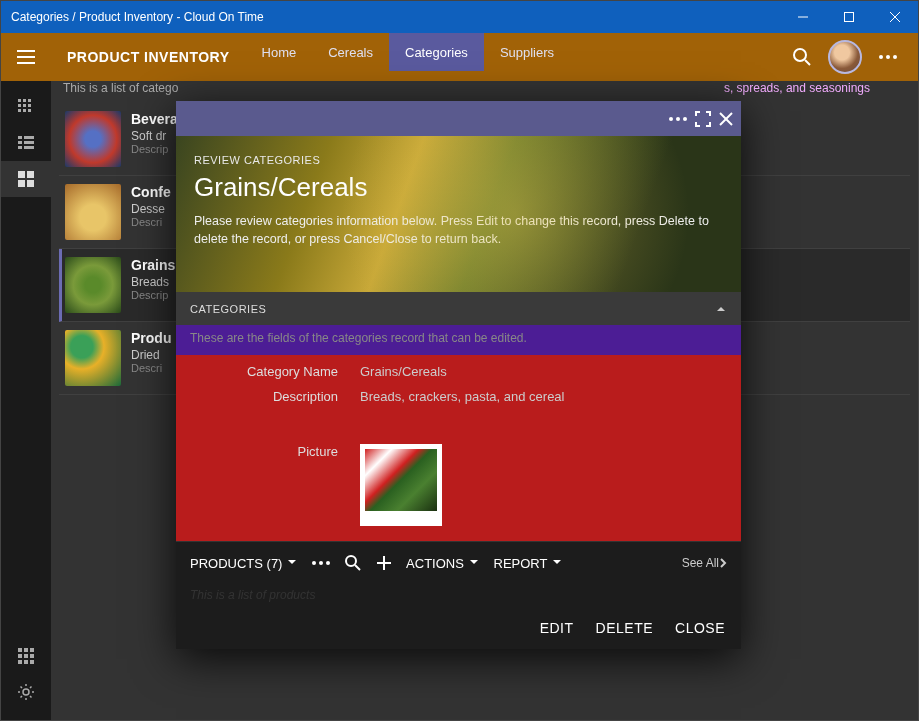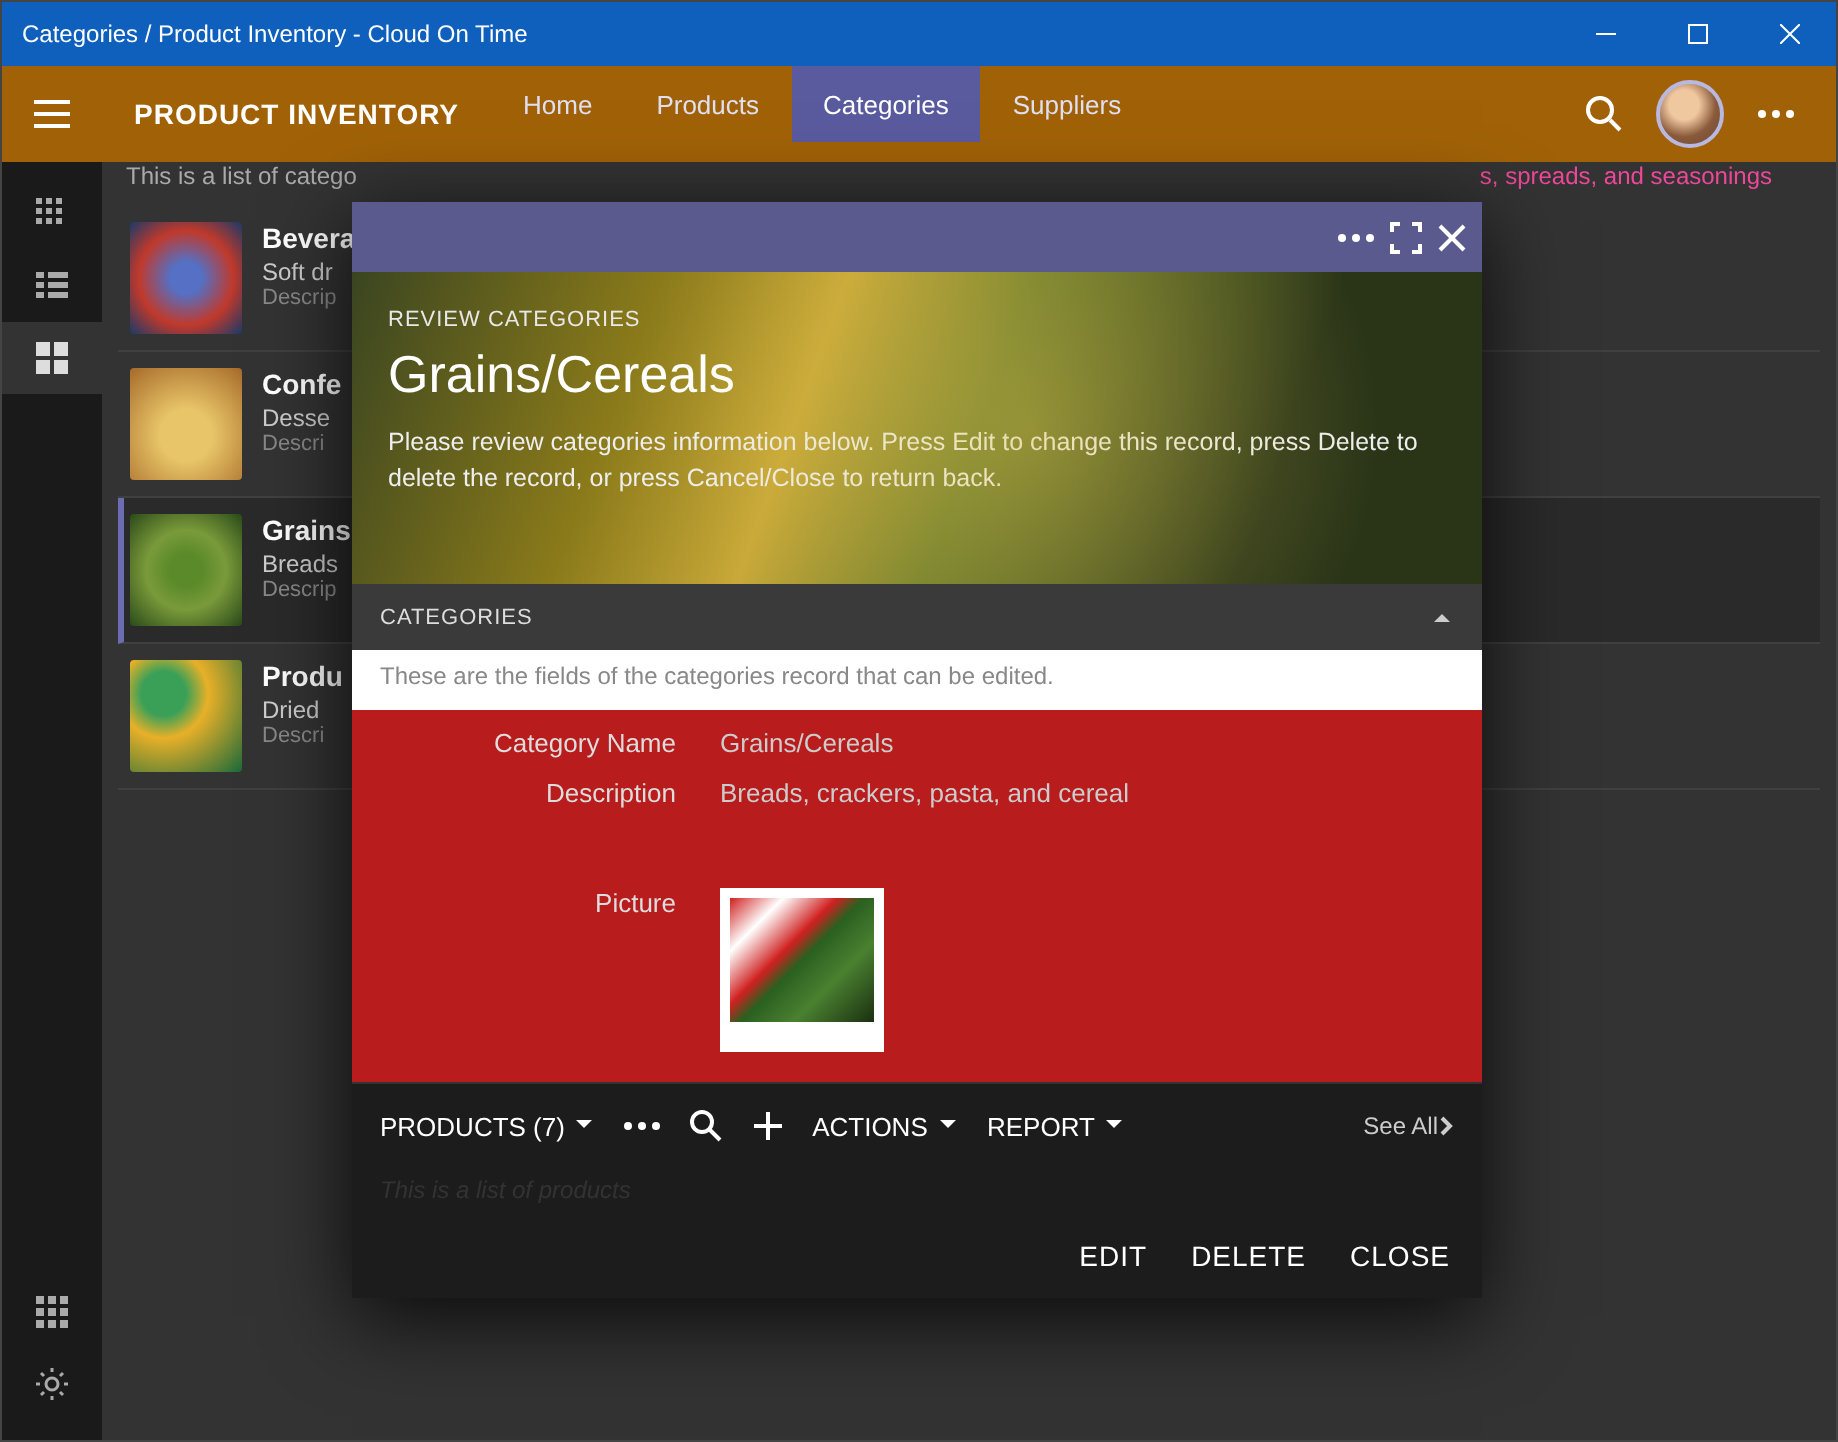--- a/index.html
+++ b/index.html
@@ -48,21 +48,21 @@
 
   
   .modal { position: absolute; top: 100px; left: 175px; width: 565px; height: 548px; background: #1c1c1c; box-shadow: 0 10px 40px rgba(0,0,0,0.8); display: flex; flex-direction: column; }
   .modal-header { height: 36px; background: #5a5a8e; display: flex; align-items: center; justify-content: flex-end; padding: 0 8px; gap: 8px; }
   .modal-hero { position: relative; height: 160px; background: linear-gradient(110deg, #3a4520 0%, #8a7a1a 25%, #c8a838 40%, #6a7a2a 55%, #2a3518 80%); padding: 18px 18px 10px 18px; color: #fff; }
   .modal-hero::before{content:"";position:absolute;inset:0;background:radial-gradient(circle at 60% 50%, rgba(230,200,80,0.4) 0%, transparent 50%);pointer-events:none;}
   .modal-hero .bc { font-size: 11px; letter-spacing: 0.5px; color: #e8e8e8; margin-bottom: 6px; }
   .modal-hero h1 { font-size: 26px; font-weight: 400; margin-bottom: 10px; }
   .modal-hero p { font-size: 12.5px; color: #eee; line-height: 1.4; }
   .modal-section-hdr { height: 34px; background: #3a3a3a; display: flex; align-items: center; padding: 0 14px; font-size: 11px; letter-spacing: 0.5px; color: #ddd; justify-content: space-between; }
-  .modal-section-sub { padding: 6px 14px 10px 14px; font-size: 12px; color: #888; background: #ffffff; }
+  .modal-section-sub { padding: 6px 14px 10px 14px; font-size: 12px; color: #888; background: #4c1d95; }
   .fields { background: #b91c1c; padding: 4px 0 10px 0; }
   .field-row { display: flex; padding: 5px 14px; }
   .field-label { width: 170px; text-align: right; padding-right: 22px; color: #ddd; font-size: 13px; }
   .field-value { flex: 1; color: #ccc; font-size: 13px; }
   .picture-frame { width: 82px; height: 82px; background: #fff; padding: 5px 5px 10px 5px; }
   .picture-img { width: 100%; height: 62px; background: linear-gradient(135deg, #d02020 0%, #fff 20%, #d02020 40%, #2a6020 50%, #4a8030 70%, #1a3010 100%); }
   .modal-toolbar { height: 44px; background: #1c1c1c; display: flex; align-items: center; padding: 0 14px; gap: 14px; border-top: 1px solid #333; }
   .modal-toolbar .lbl { color: #fff; font-size: 13px; }
   .modal-toolbar .seeall { margin-left: auto; color: #ccc; font-size: 12px; display:flex;align-items:center;gap:0;justify-content:flex-end;}
   .modal-loading { padding: 4px 14px; color: #666; font-size: 12px; font-style: italic; }
@@ -99,21 +99,21 @@
   <div class="hamburger">
     <svg width="18" height="14" stroke="#fff" stroke-width="2">
         <line x1="0" y1="1" x2="18" y2="1"></line>
         <line x1="0" y1="7" x2="18" y2="7"></line>
         <line x1="0" y1="13" x2="18" y2="13"></line>
       </svg>
   </div>
   <div class="app-title">PRODUCT INVENTORY</div>
   <div class="tabs">
     <div class="tab">Home</div>
-    <div class="tab">Products</div>
+    <div class="tab">Cereals</div>
     <div class="tab active">Categories</div>
     <div class="tab">Suppliers</div>
   </div>
   <div class="appbar-right">
     <div class="icon-btn">
       <svg width="20" height="20" stroke="#fff" stroke-width="2" fill="none">
           <circle cx="8" cy="8" r="6"></circle>
           <line x1="13" y1="13" x2="18" y2="18"></line>
         </svg>
     </div>
@@ -179,21 +179,21 @@
         <circle cx="9" cy="9" r="3"></circle>
         <path d="M9 1v2M9 15v2M1 9h2M15 9h2M3.5 3.5l1.5 1.5M13 13l1.5 1.5M14.5 3.5L13 5M5 13l-1.5 1.5"></path>
       </svg>
   </div>
   <div style="height:10px"></div>
 </div>
 
 <div class="main">
   <div class="section-sub">
     <span>This is a list of catego</span>
-    <span style="float:right;color:#ec4899;margin-right:20px">s, spreads, and seasonings</span>
+    <span style="float:right;color:#f0abfc;margin-right:36px">s, spreads, and seasonings</span>
   </div>
   <div class="list">
     <div class="list-item">
       <div class="thumb t1"></div>
       <div class="item-body">
         <div class="item-title">Bevera</div>
         <div class="item-desc">Soft dr</div>
         <div class="item-meta">Descrip</div>
       </div>
     </div>

